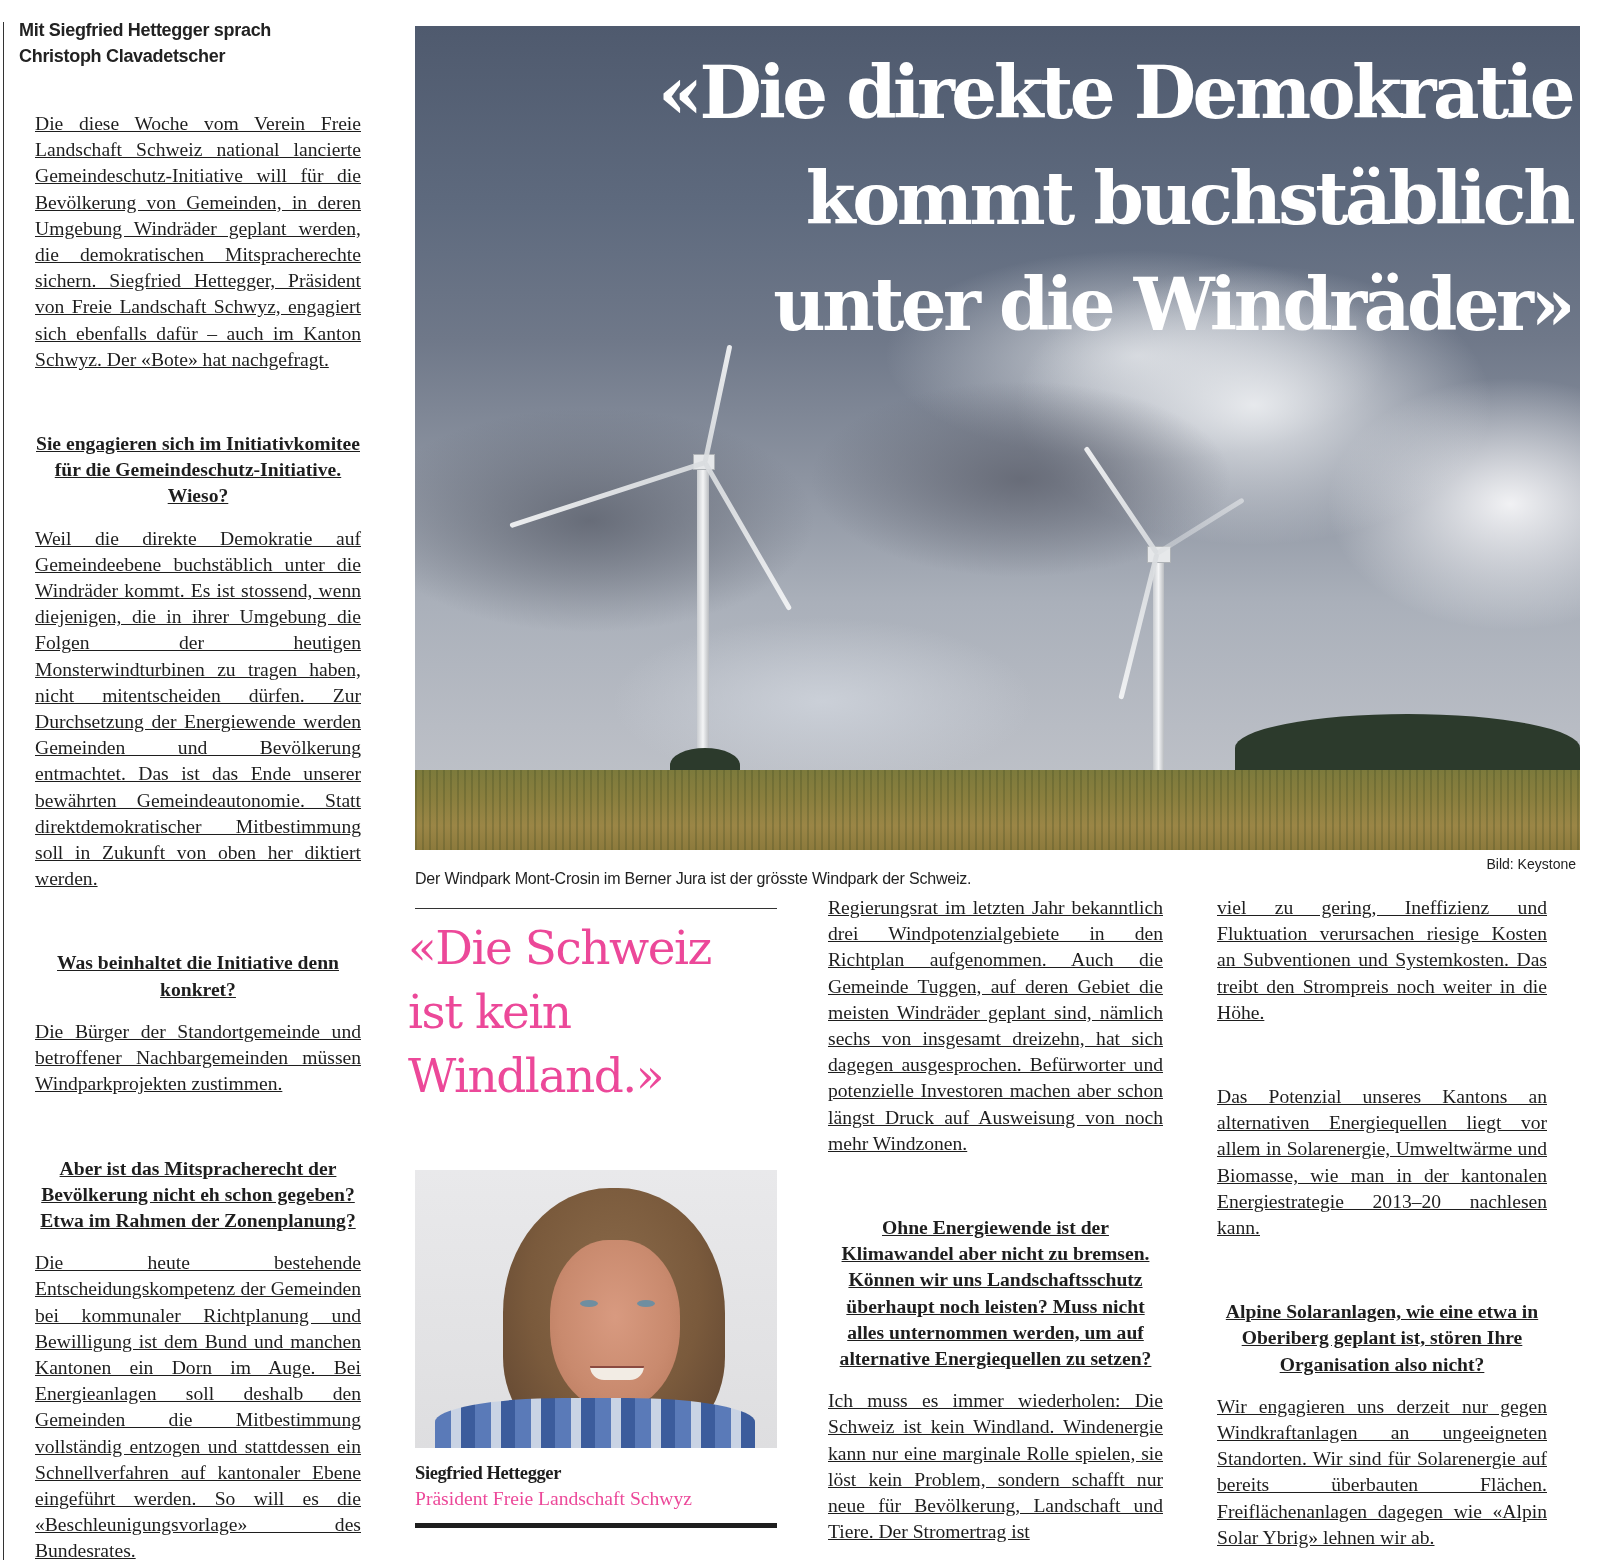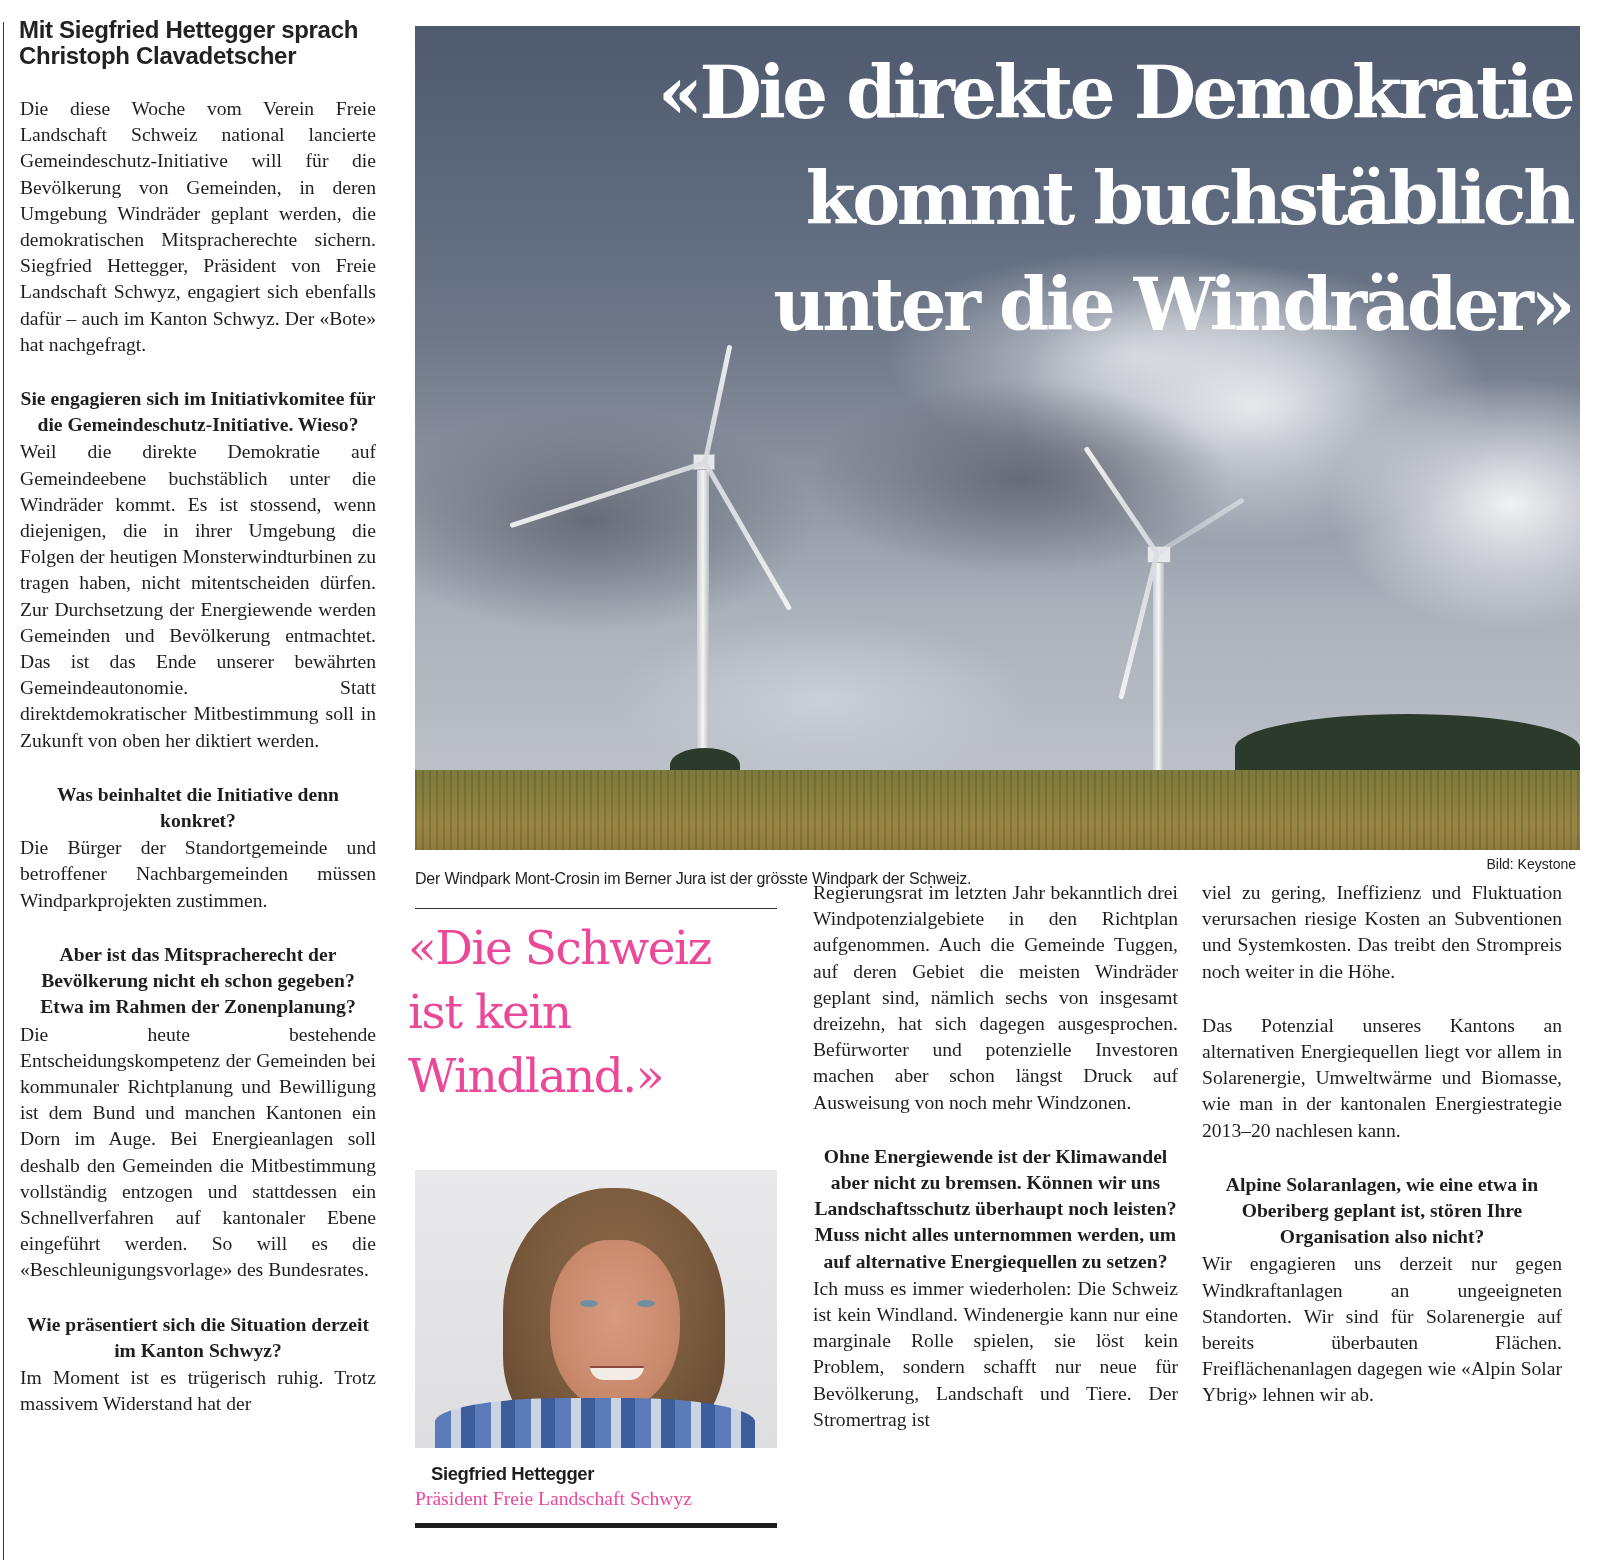--- a/index.html
+++ b/index.html
@@ -1,25 +1,25 @@
 <!DOCTYPE html>
 <html><head>
 <meta charset="utf-8">
 <style>
   html, body { margin: 0; padding: 0; background: #ffffff; }
   body { width: 1600px; height: 1560px; position: relative; overflow: hidden; color: #1e1e1e; }
 
   .left-rule { position: absolute; left: 3px; top: 22px; width: 1px; height: 1538px; background: #333; }
 
   .col { position: absolute; font-family: "Liberation Serif", serif; font-size: 19.6px; line-height: 26.2px; text-align: justify; hyphens: manual; }
-  .col p { margin: 1px; }
+  .col p { margin: 16px; text-decoration: underline; }
   .col .q { font-weight: bold; text-align: center; }
   .col .gap { height: 26px; }
 
-  .byline { position: absolute; left: 19px; top: 17px; width: 340px; font-family: "Liberation Sans", sans-serif; font-weight: bold; font-size: 24px; line-height: 26px; color: #222; letter-spacing: -0.3px; }
+  .byline { position: absolute; left: 19px; top: 17px; width: 340px; font-family: "Liberation Sans", sans-serif; font-weight: bold; font-size: 18px; line-height: 26px; color: #222; letter-spacing: -0.3px; }
 
   #col1 { left: 19px; top: 95px; width: 358px; }
   #col3 { left: 812px; top: 879px; width: 367px; }
   #col4 { left: 1201px; top: 879px; width: 362px; }
 
   .photo { position: absolute; left: 415px; top: 26px; width: 1165px; height: 824px; overflow: hidden;
     background:
       radial-gradient(ellipse 320px 160px at 15% 60%, rgba(95,100,112,0.85), rgba(95,100,112,0) 70%),
       radial-gradient(ellipse 300px 140px at 52% 55%, rgba(100,104,116,0.9), rgba(100,104,116,0) 70%),
       radial-gradient(ellipse 340px 200px at 72% 46%, rgba(235,237,240,0.95), rgba(235,237,240,0) 70%),
@@ -47,21 +47,21 @@
 
   .portrait { position: absolute; left: 415px; top: 1170px; width: 362px; height: 278px; overflow: hidden;
     background: linear-gradient(180deg, #e9e9eb 0%, #dedee0 100%); }
   .portrait .hair { position: absolute; left: 88px; top: 18px; width: 222px; height: 260px; border-radius: 48% 48% 35% 35%; background: radial-gradient(ellipse at 50% 40%, #8a6a4a 0%, #7a5a3c 55%, #5e4430 100%); }
   .portrait .face { position: absolute; left: 135px; top: 70px; width: 130px; height: 170px; border-radius: 45% 45% 48% 48%; background: radial-gradient(ellipse at 50% 45%, #d89a80 0%, #c98a6e 60%, #b7785c 100%); }
   .portrait .eye { position: absolute; top: 130px; width: 18px; height: 7px; border-radius: 50%; background: #6f8ea0; }
   .portrait .mouth { position: absolute; left: 175px; top: 196px; width: 54px; height: 12px; border-radius: 0 0 30px 30px; background: #f2ece4; border-top: 2px solid #8a4a40; }
   .portrait .shirt { position: absolute; left: 20px; top: 228px; width: 320px; height: 60px; border-radius: 40% 40% 0 0;
     background: repeating-linear-gradient(90deg, #5a7ab8 0 16px, #c9d3e4 16px 26px, #3c5c9c 26px 40px); }
 
-  .person-name { position: absolute; left: 415px; top: 1461px; font-family: Liberation Sans, sans-serif; font-weight: bold; font-size: 18.5px; line-height: 25px; color: #1e1e1e; letter-spacing: -0.4px; margin-left: 16px; }
+  .person-name { position: absolute; left: 415px; top: 1461px; font-family: Liberation Serif, serif; font-weight: bold; font-size: 18.5px; line-height: 25px; color: #1e1e1e; letter-spacing: -0.4px; }
   .person-role { position: absolute; left: 415px; top: 1486px; font-family: "Liberation Serif", serif; font-size: 19.6px; line-height: 25px; color: #ec4899; }
   .bottom-rule { position: absolute; left: 415px; top: 1523px; width: 362px; height: 5px; background: #1e1e1e; }
 </style>
 </head>
 <body>
 
 <div class="left-rule"></div>
 
 <div class="byline">
   <div>Mit Siegfried Hettegger sprach</div>

